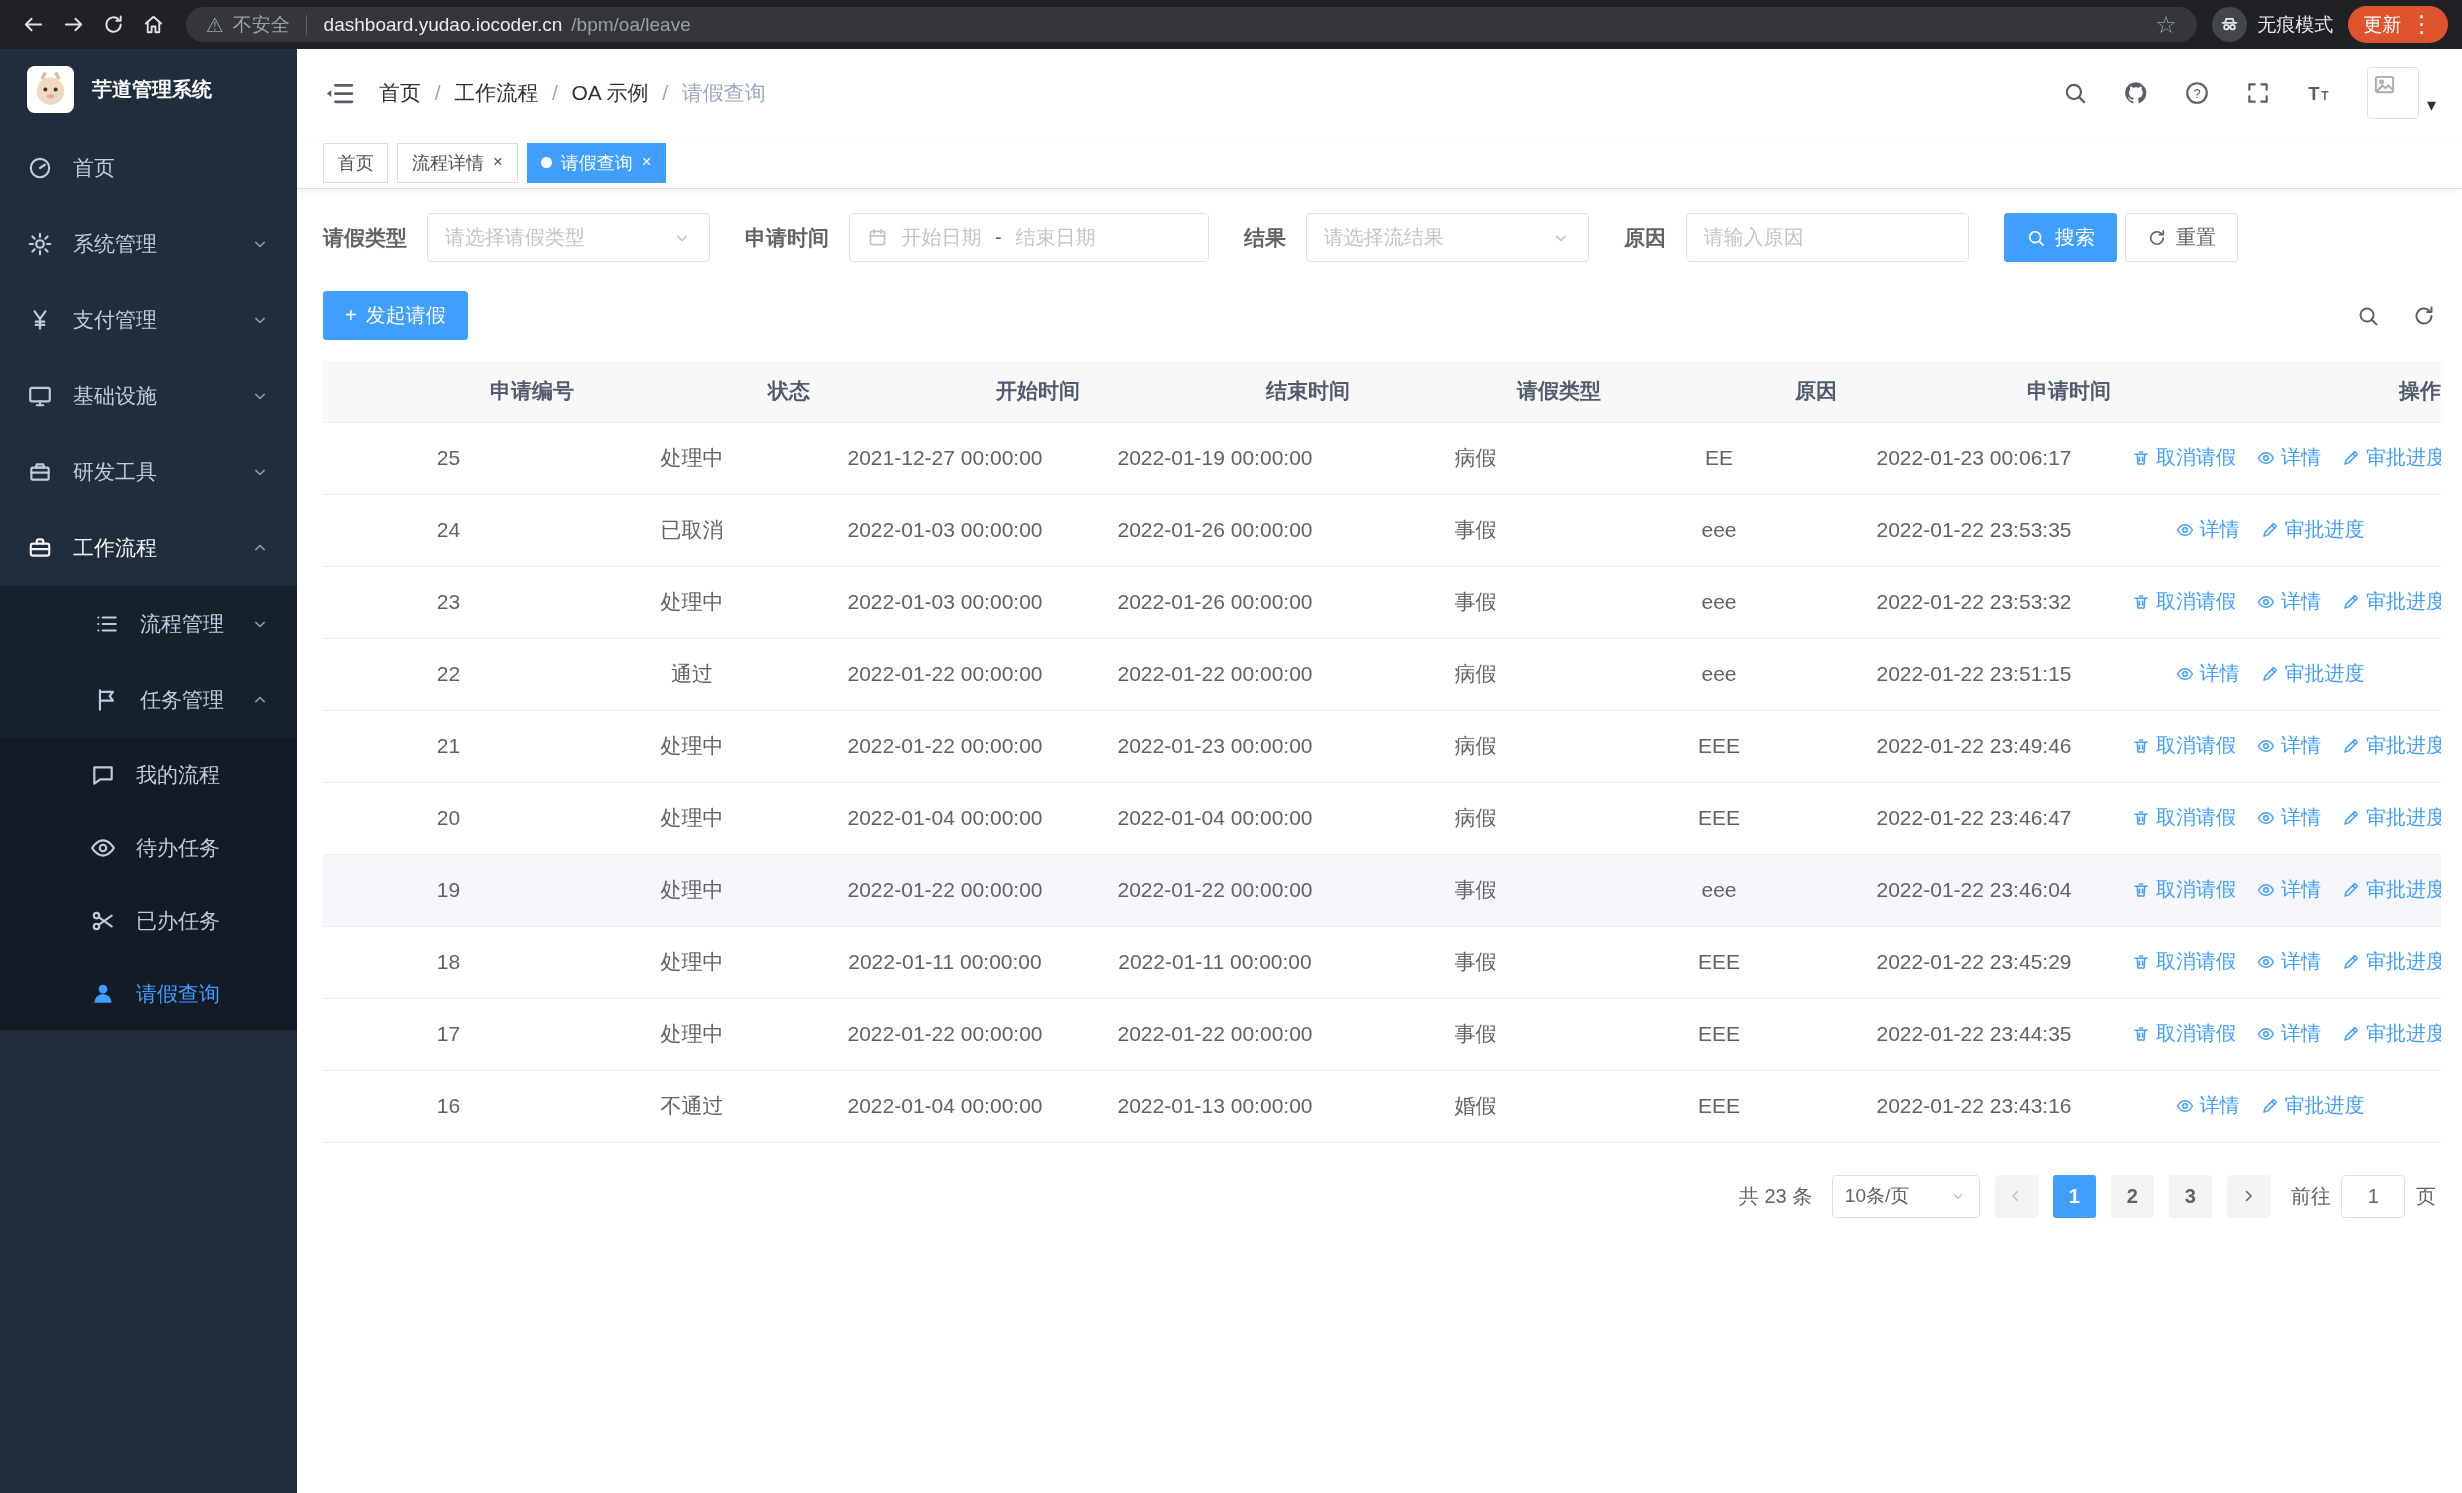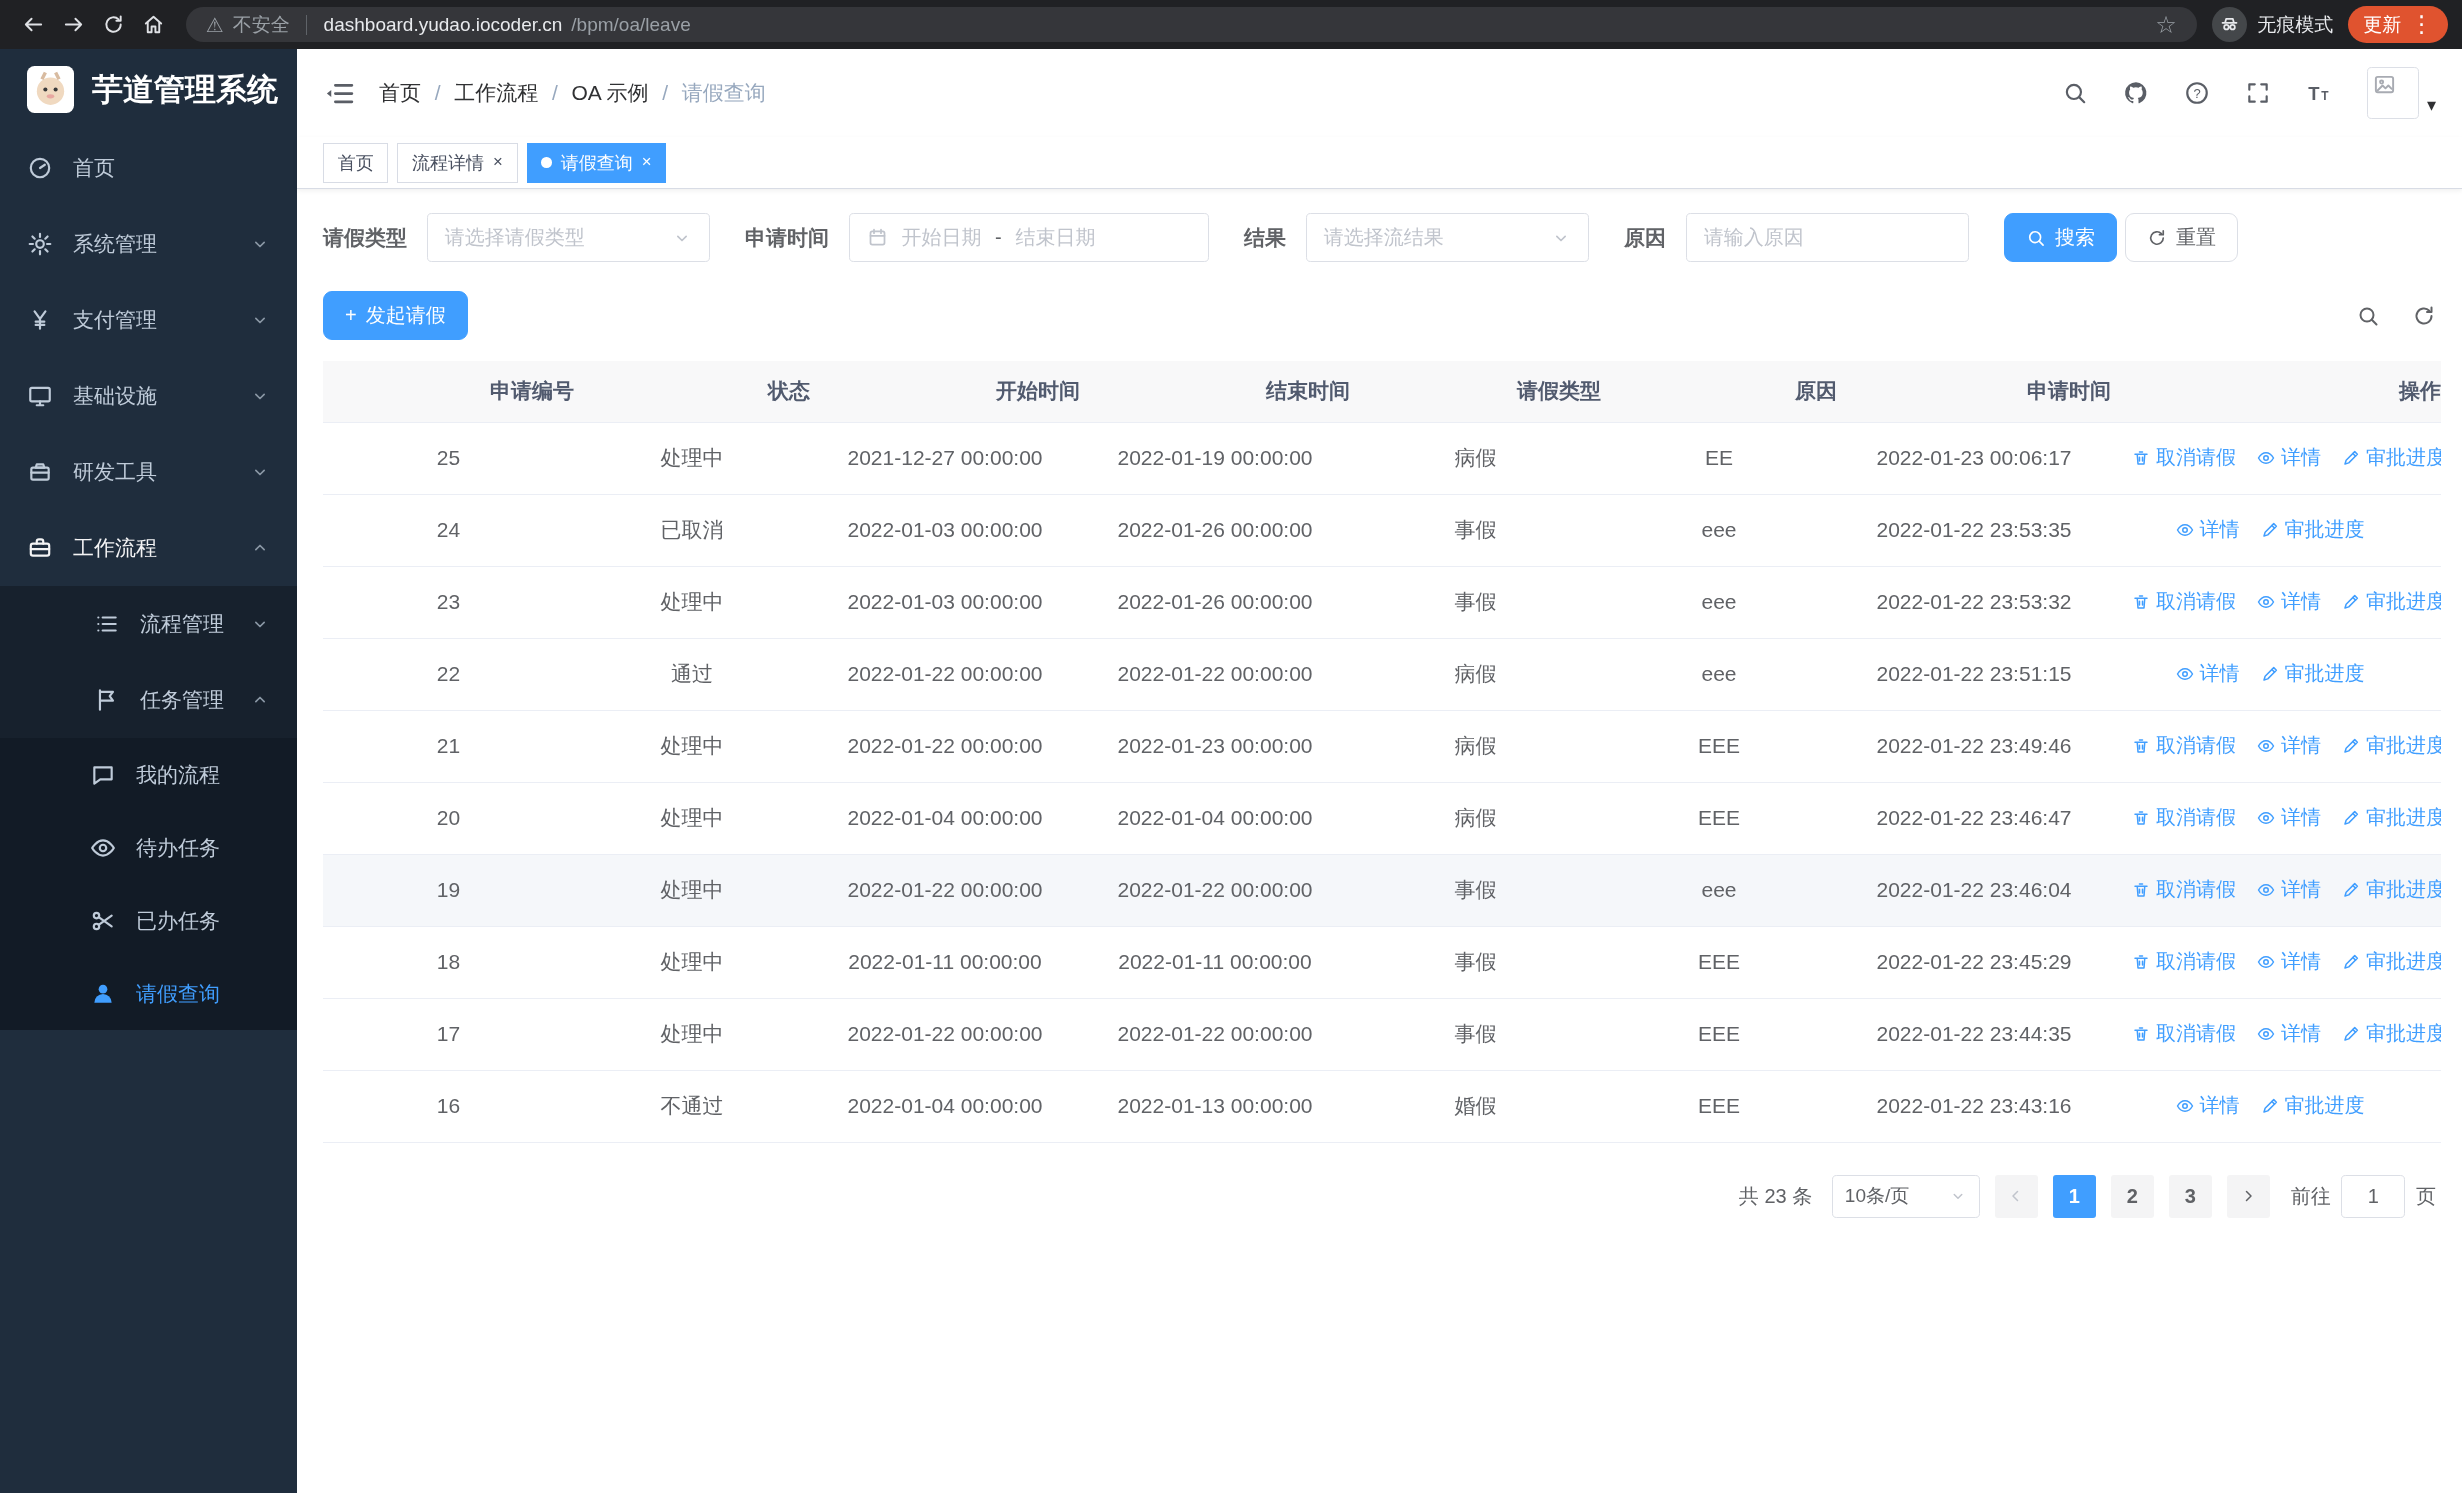--- a/index.html
+++ b/index.html
@@ -23,21 +23,21 @@
   .incog-circle svg { width: 21px; height: 21px; }
   .update-chip { display: flex; align-items: center; gap: 9px; background: #e0532f; color: #fff; border-radius: 20px; height: 37px; padding: 0 15px; font-size: 19px; flex: none; }
   .dots { font-size: 23px; line-height: 1; }
 
   
   .app { display: flex; height: 1445px; }
   .sidebar { width: 297px; background: #1f2d3d; flex: none; color: #bfcbd9; overflow: hidden; }
   .logo-row { height: 81px; display: flex; align-items: center; padding-left: 27px; gap: 18px; }
   .logo-box { width: 47px; height: 47px; border-radius: 7.6px; background: #fff; flex: none; overflow: hidden; display:flex; align-items:center; justify-content:center; }
   .logo-box svg { width: 41px; height: 41px; }
-  .logo-title { font-size: 31px; font-weight: 700; color: #fff; white-space: nowrap; }
+  .logo-title { font-size: 20px; font-weight: 700; color: #fff; white-space: nowrap; }
   .menu-item { height: 76px; display: flex; align-items: center; gap: 20px; padding: 0 27px; font-size: 21px; color: #bfcbd9; cursor: pointer; white-space: nowrap; }
   .menu-item svg.mi { width: 26px; height: 26px; flex: none; }
   .menu-item .chev { margin-left: auto; width: 20px; height: 20px; color: #8a97a5; flex: none; }
   .chev.up { transform: rotate(180deg); }
   .menu-item.parent { color: #f4f4f5; }
   .submenu { background: #17212d; }
   .submenu .menu-item { padding-left: 94px; }
   .subsub { background: #121b26; }
   .subsub .menu-item { padding-left: 90px; height: 73px; }
   .menu-item.active { color: #409eff; }
@@ -73,21 +73,21 @@
   .flabel { font-size: 21px; font-weight: 700; color: #606266; margin-right: 20px; white-space: nowrap; }
   .control { height: 49px; border: 0.8px solid #dcdfe6; border-radius: 4.6px; background: #fff; display: flex; align-items: center; font-size: 20px; color: #c0c4cc; padding: 0 16.7px; }
   .sel { width: 283px; justify-content: space-between; cursor: pointer; }
   .sel .chevdn { width: 20px; height: 20px; color: #c0c4cc; flex: none; }
   .daterange { width: 360px; gap: 13.7px; cursor: pointer; }
   .daterange .cal { width: 21px; height: 21px; color: #c0c4cc; flex: none; }
   .dr-sep { color: #606266; flex: none; }
   .inp { width: 283px; color: #606266; }
   .inp::placeholder { color: #c0c4cc; }
   input.control { outline: none; font-family: inherit; }
-  .btn { height: 49px; display: inline-flex; align-items: center; gap: 9px; padding: 0 21px; border-radius: 9px; border: 0.8px solid #dcdfe6; background: #fff; color: #606266; font-size: 20px; cursor: pointer; white-space: nowrap; }
+  .btn { height: 49px; display: inline-flex; align-items: center; gap: 9px; padding: 0 21px; border-radius: 3px; border: 0.8px solid #dcdfe6; background: #fff; color: #606266; font-size: 20px; cursor: pointer; white-space: nowrap; }
   .btn svg { width: 20px; height: 20px; }
   .btn.primary { background: #409eff; border-color: #409eff; color: #fff; }
   .btn-gap { margin-left: 8px; }
 
   .toolbar { display: flex; align-items: center; margin-bottom: 21px; }
   .right-tools { margin-left: auto; display: flex; align-items: center; gap: 32px; color: #606266; }
   .right-tools .tool-icon svg { width: 24px; height: 24px; }
 
   
   table.grid { width: 100%; border-collapse: collapse; table-layout: fixed; }

